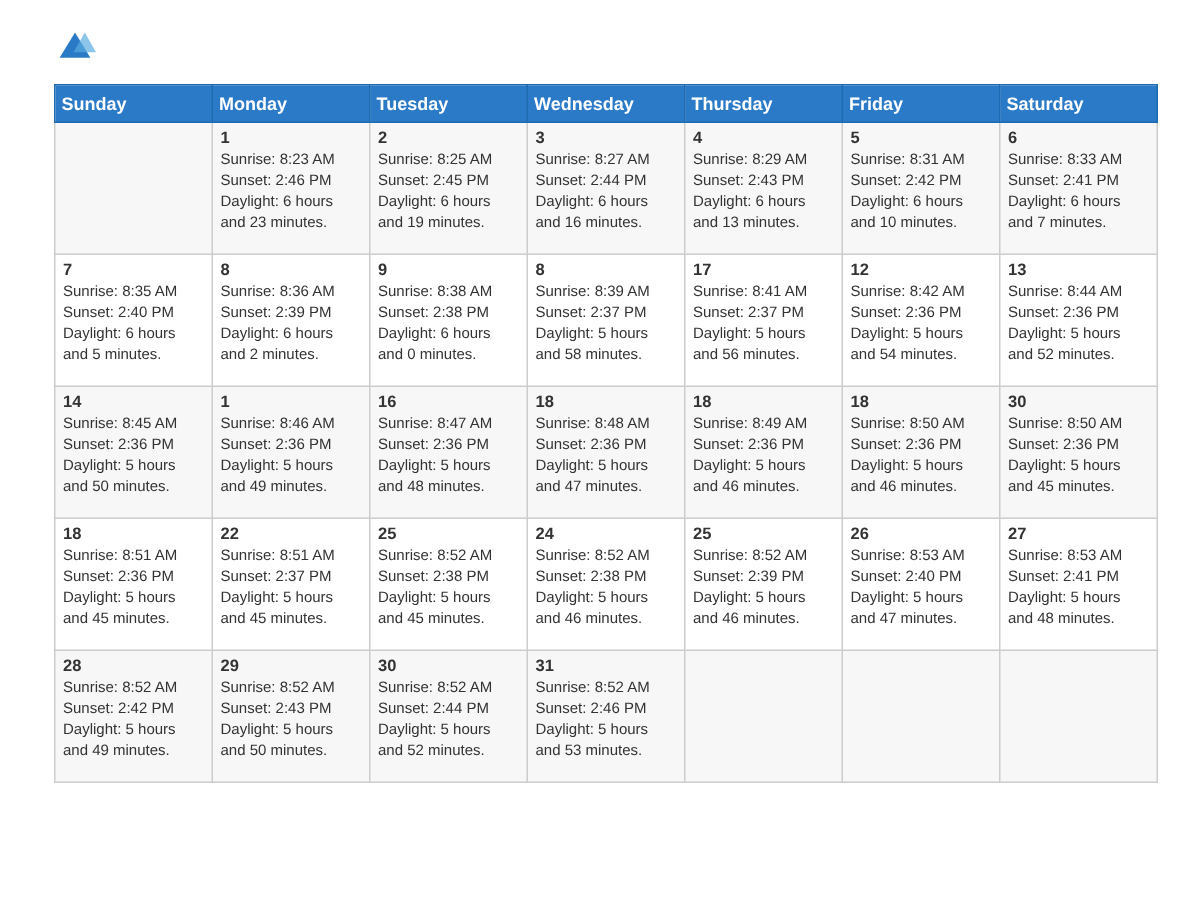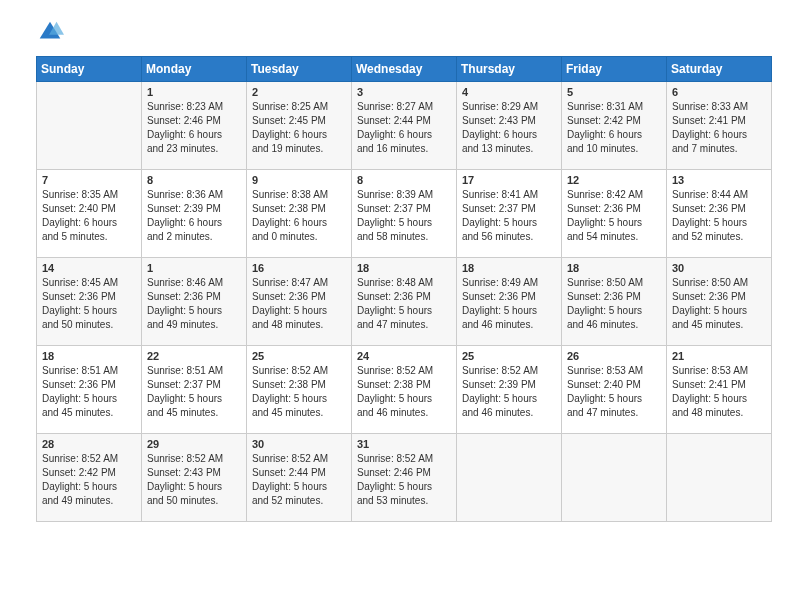--- a/index.html
+++ b/index.html
@@ -242,21 +242,21 @@
           </td>
           <td>
             <span class="day-num">25</span>
             <div class="day-detail">Sunrise: 8:52 AM<br>Sunset: 2:39 PM<br>Daylight: 5 hours and 46 minutes.</div>
           </td>
           <td>
             <span class="day-num">26</span>
             <div class="day-detail">Sunrise: 8:53 AM<br>Sunset: 2:40 PM<br>Daylight: 5 hours and 47 minutes.</div>
           </td>
           <td>
-            <span class="day-num">21</span>
+            <span class="day-num">27</span>
             <div class="day-detail">Sunrise: 8:53 AM<br>Sunset: 2:41 PM<br>Daylight: 5 hours and 48 minutes.</div>
           </td>
         </tr>
         <tr>
           <td>
             <span class="day-num">28</span>
             <div class="day-detail">Sunrise: 8:52 AM<br>Sunset: 2:42 PM<br>Daylight: 5 hours and 49 minutes.</div>
           </td>
           <td>
             <span class="day-num">29</span>

